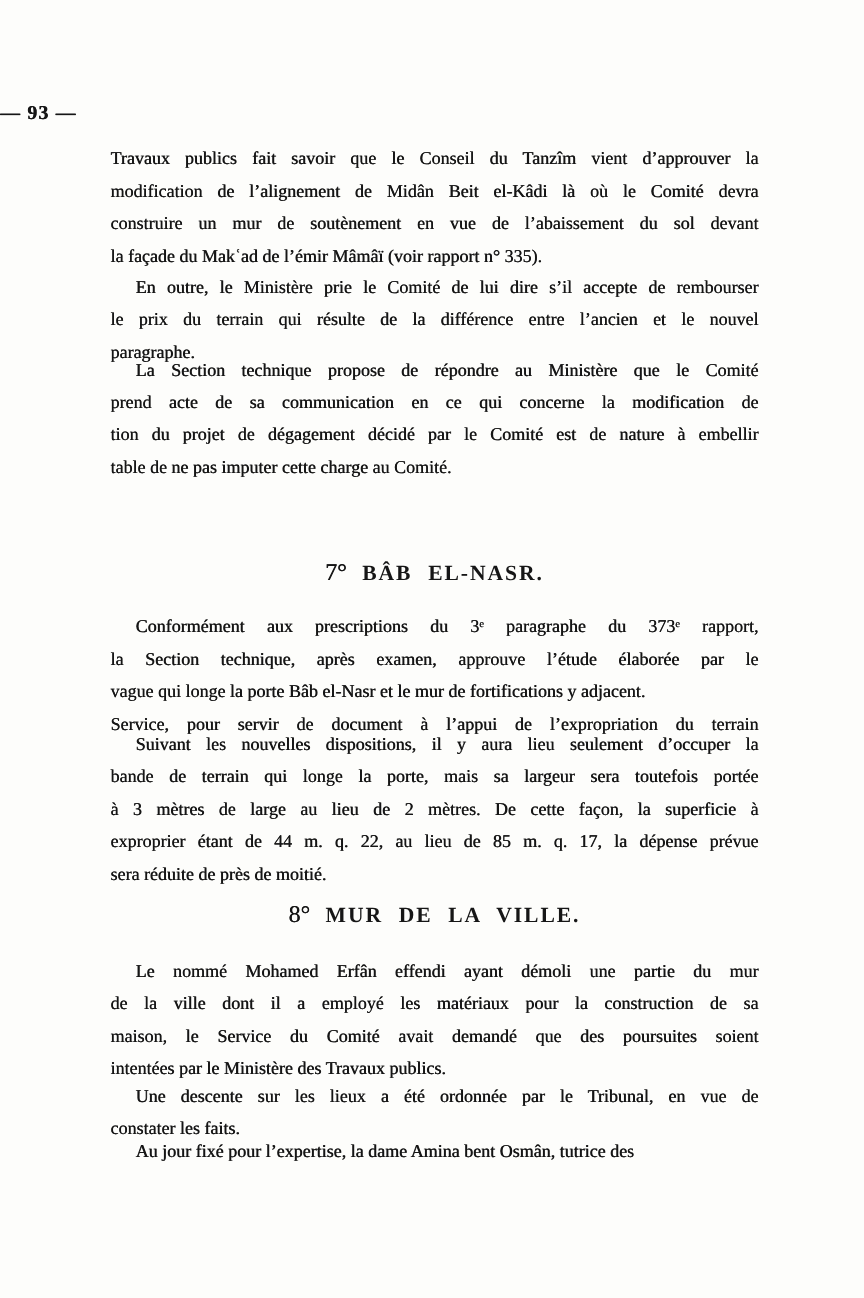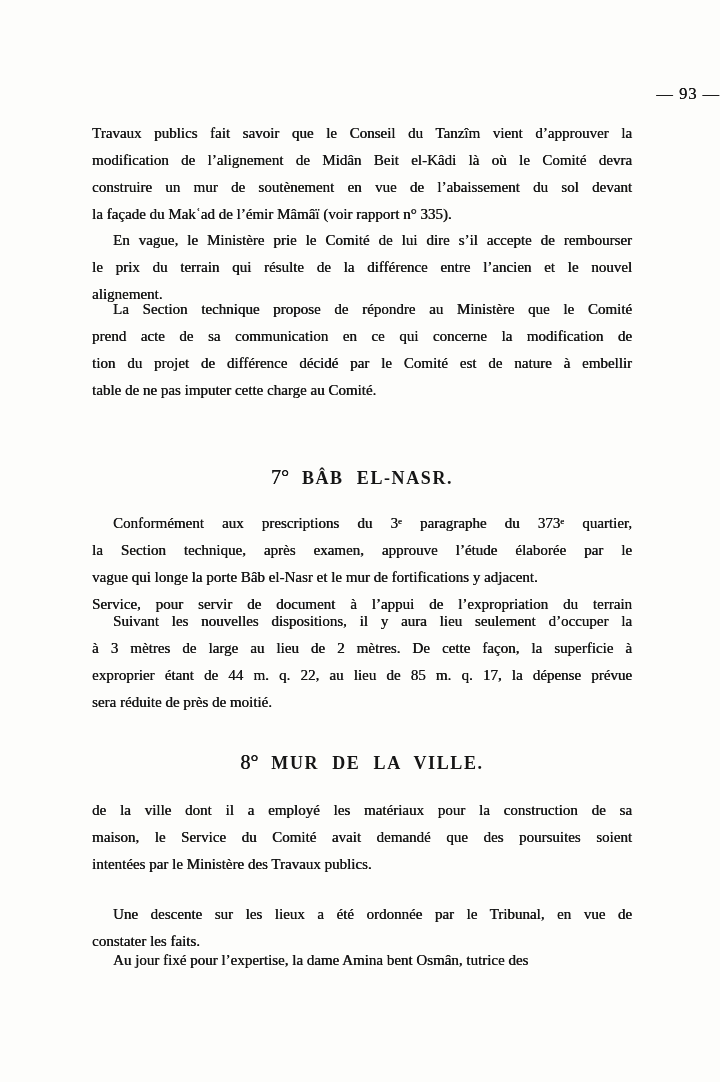--- a/index.html
+++ b/index.html
@@ -14,24 +14,25 @@
     background: #fdfdfb;
     overflow: hidden;
     font-family: "Liberation Serif", "DejaVu Serif", serif;
     color: #161616;
   }
   .page-number {
     position: absolute;
     top: 84px;
     left: 0;
     width: 720px;
-    text-align: right;
+    text-align: left;
     font-size: 16.5px;
     letter-spacing: 1px;
     text-shadow: 0.35px 0 0 currentColor;
+    font-weight: bold;
   }
   .page-body {
     position: absolute;
     left: 92px;
     top: 0;
     width: 540px;
     height: 1082px;
   }
   .page-body > div {
     position: absolute;
@@ -87,51 +88,53 @@
 <div class="page">
   <div class="page-number">— 93 —</div>
   <div class="page-body">
       <div class="para">
         <div class="line just">Travaux publics fait savoir que le Conseil du Tanzîm vient d’approuver la</div>
         <div class="line just">modification de l’alignement de Midân Beit el-Kâdi là où le Comité devra</div>
         <div class="line just">construire un mur de soutènement en vue de l’abaissement du sol devant</div>
         <div class="line">la façade du Makʿad de l’émir Mâmâï (voir rapport n° 335).</div>
       </div>
       <div class="para">
-        <div class="line just ind">En vague, le Ministère prie le Comité de lui dire s’il accepte de rembourser</div>
+        <div class="line just ind">En outre, le Ministère prie le Comité de lui dire s’il accepte de rembourser</div>
         <div class="line just">le prix du terrain qui résulte de la différence entre l’ancien et le nouvel</div>
-        <div class="line">alignement.</div>
+        <div class="line">paragraphe.</div>
       </div>
       <div class="para">
         <div class="line just ind">La Section technique propose de répondre au Ministère que le Comité</div>
         <div class="line just">prend acte de sa communication en ce qui concerne la modification de</div>
-        <div class="line just">tion du projet de différence décidé par le Comité est de nature à embellir</div>
+        <div class="line just">tion du projet de dégagement décidé par le Comité est de nature à embellir</div>
         <div class="line">table de ne pas imputer cette charge au Comité.</div>
       </div>
       <div class="heading">
         <span class="h-num">7°</span>
         <span class="h-title">BÂB EL-NASR.</span>
       </div>
       <div class="para">
-        <div class="line just ind">Conformément aux prescriptions du 3ᵉ paragraphe du 373ᵉ quartier,</div>
+        <div class="line just ind">Conformément aux prescriptions du 3ᵉ paragraphe du 373ᵉ rapport,</div>
         <div class="line just">la Section technique, après examen, approuve l’étude élaborée par le</div>
         <div class="line">vague qui longe la porte Bâb el-Nasr et le mur de fortifications y adjacent.</div>
         <div class="line just">Service, pour servir de document à l’appui de l’expropriation du terrain</div>
       </div>
       <div class="para">
         <div class="line just ind">Suivant les nouvelles dispositions, il y aura lieu seulement d’occuper la</div>
+        <div class="line just">bande de terrain qui longe la porte, mais sa largeur sera toutefois portée</div>
         <div class="line just">à 3 mètres de large au lieu de 2 mètres. De cette façon, la superficie à</div>
         <div class="line just">exproprier étant de 44 m. q. 22, au lieu de 85 m. q. 17, la dépense prévue</div>
         <div class="line">sera réduite de près de moitié.</div>
       </div>
       <div class="heading">
         <span class="h-num">8°</span>
         <span class="h-title">MUR DE LA VILLE.</span>
       </div>
       <div class="para">
+        <div class="line just ind">Le nommé Mohamed Erfân effendi ayant démoli une partie du mur</div>
         <div class="line just">de la ville dont il a employé les matériaux pour la construction de sa</div>
         <div class="line just">maison, le Service du Comité avait demandé que des poursuites soient</div>
         <div class="line">intentées par le Ministère des Travaux publics.</div>
       </div>
       <div class="para">
         <div class="line just ind">Une descente sur les lieux a été ordonnée par le Tribunal, en vue de</div>
         <div class="line">constater les faits.</div>
       </div>
       <div class="para">
         <div class="line ind">Au jour fixé pour l’expertise, la dame Amina bent Osmân, tutrice des</div>

